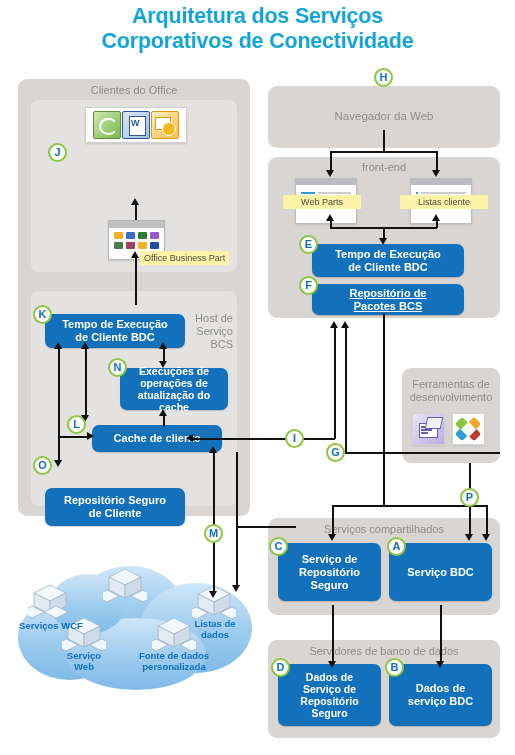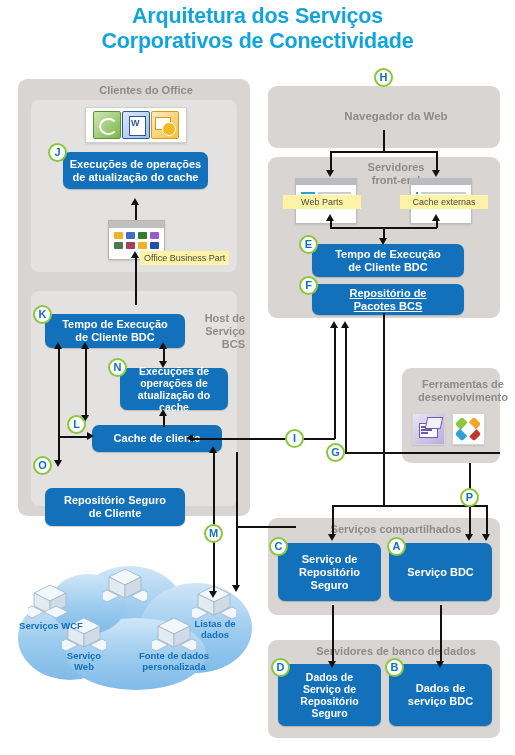--- a/index.html
+++ b/index.html
@@ -10,22 +10,22 @@
 
   
   .title{position:absolute;left:0;top:4px;width:515px;text-align:center;
          color:#12a5dc;font-size:21.5px;font-weight:bold;line-height:25px;
          letter-spacing:-0.2px;}
   .title span{display:block;}
 
   
   .panel{position:absolute;background:#d9d5d2;border-radius:9px;}
   .panel.inner{background:#e4e2e0;border-radius:8px;}
-  .panel-title{position:absolute;color:#8c8c8c;font-size:11px;font-weight:bold;
-               text-align:center;line-height:13px;padding-left:12px;}
+  .panel-title{position:absolute;color:#8c8c8c;font-size:11px;font-weight:normal;
+               text-align:center;line-height:13px;}
 
   
   .bbox{position:absolute;background:#1271ba;border-radius:7px;color:#ffffff;
         font-size:11px;font-weight:bold;line-height:13px;text-align:center;
         display:flex;align-items:center;justify-content:center;
         box-shadow:0 1px 1px rgba(0,0,0,.18);padding:0 4px;box-sizing:border-box;}
   .bbox.sm{font-size:10.5px;line-height:12px;}
 
   
   .badge{position:absolute;width:19px;height:19px;border-radius:50%;
@@ -106,21 +106,20 @@
     <div>Host de</div>
     <div>Serviço</div>
     <div>BCS</div>
   </div>
 
   <div class="panel" style="left:268px;top:86px;width:232px;height:62px;"></div>
   <div class="panel-title" style="left:268px;top:110px;width:232px;font-size:11.5px;">Navegador da Web</div>
 
   <div class="panel" style="left:268px;top:157px;width:232px;height:161px;"></div>
   <div class="panel-title" style="left:268px;top:161px;width:232px;">
-    <div>Servidores</div>
     <div>front-end</div>
   </div>
 
   <div class="panel" style="left:402px;top:368px;width:98px;height:95px;"></div>
   <div class="panel-title" style="left:400px;top:378px;width:102px;">
     <div>Ferramentas de</div>
     <div>desenvolvimento</div>
   </div>
 
   <div class="panel" style="left:268px;top:518px;width:232px;height:97px;"></div>
@@ -213,26 +212,20 @@
                    font-weight:bold;line-height:9px;">W</span>
     </span>
     <span class="oicon" style="background:linear-gradient(135deg,#fdebbf,#f5c147);border:1px solid #d99a19;">
       <span style="position:absolute;left:3px;top:5px;width:14px;height:11px;
                    background:#ffffff;border:1px solid #d99a19;"></span>
       <span style="position:absolute;left:10px;top:10px;width:12px;height:12px;
                    background:#f5b820;border:1.5px solid #ffffff;border-radius:50%;"></span>
     </span>
   </div>
 
-  <div class="bbox" style="left:63px;top:152px;width:145px;height:37px;">
-    <div>
-      <div>Execuções de operações</div>
-      <div>de atualização do cache</div>
-    </div>
-  </div>
   <div class="badge" style="left:48px;top:143px;">J</div>
 
   <div class="obp" style="left:108px;top:220px;width:55px;height:38px;">
     <div class="obp-head"></div>
     <div class="obp-grid">
       <span class="obp-cell" style="background:#f0b323;"></span>
       <span class="obp-cell" style="background:#3b6fc4;"></span>
       <span class="obp-cell" style="background:#2e7d32;"></span>
       <span class="obp-cell" style="background:#9b59d0;"></span>
       <span class="obp-cell" style="background:#4a7a4a;"></span>
@@ -297,21 +290,21 @@
       <div class="prow">
         <span class="pdot"></span>
         <span class="pbar"></span>
       </div>
       <div class="prow">
         <span class="pdot"></span>
         <span class="pbar"></span>
       </div>
     </div>
   </div>
-  <div class="callout" style="left:400px;top:195px;width:80px;">Cache externas</div>
+  <div class="callout" style="left:400px;top:195px;width:80px;">Listas cliente</div>
 
   <div class="bbox" style="left:312px;top:244px;width:152px;height:33px;">
     <div>
       <div>Tempo de Execução</div>
       <div>de Cliente BDC</div>
     </div>
   </div>
   <div class="badge" style="left:299px;top:235px;">E</div>
 
   <div class="bbox" style="left:312px;top:284px;width:152px;height:31px;text-decoration:underline;">

